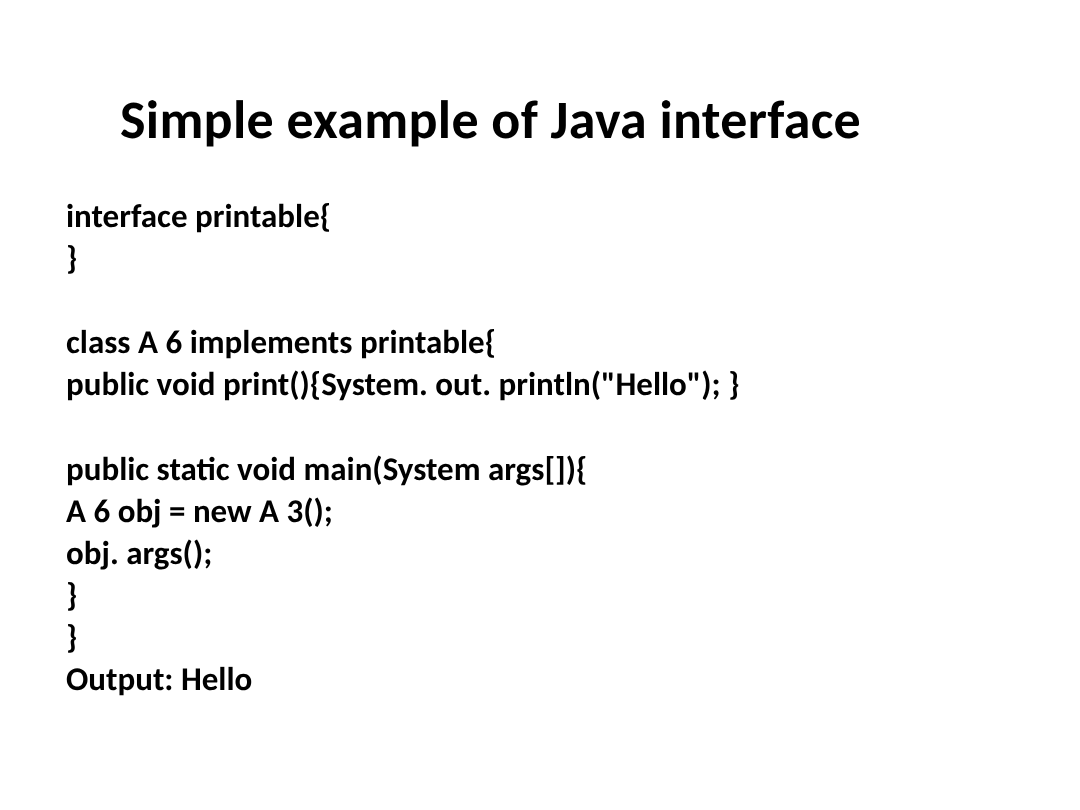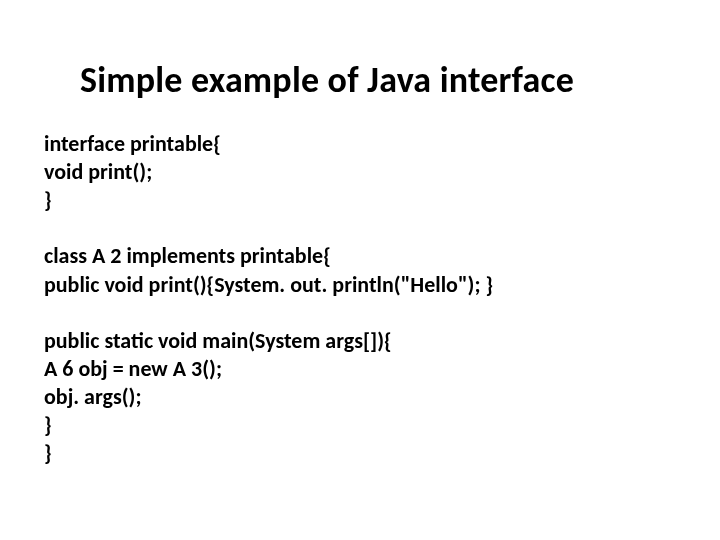--- a/index.html
+++ b/index.html
@@ -44,31 +44,31 @@
 </head>
 <body>
 
 <div class="slide">
   <h1 class="title">Simple example of Java interface</h1>
 
   <div class="body-block">
 
     <div class="para">
       <span class="line">interface printable{</span>
-      <span class="line">void print();</span>
       <span class="line">}</span>
     </div>
 
     <div class="para">
-      <span class="line">class A 2 implements printable{</span>
+      <span class="line">class A 6 implements printable{</span>
       <span class="line">public void print(){System. out. println("Hello"); }</span>
     </div>
 
     <div class="para">
       <span class="line">public static void main(System args[]){</span>
       <span class="line">A 6 obj = new A 3();</span>
       <span class="line">obj. args();</span>
       <span class="line"> }</span>
       <span class="line">}</span>
+      <span class="line">Output: Hello</span>
     </div>
 
   </div>
 </div>
 
 </body></html>

